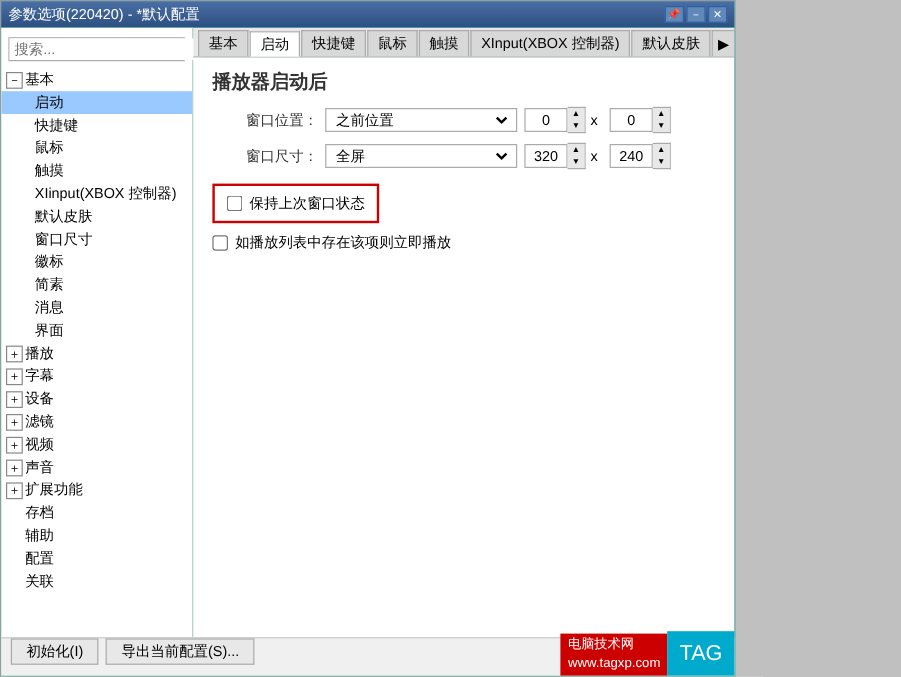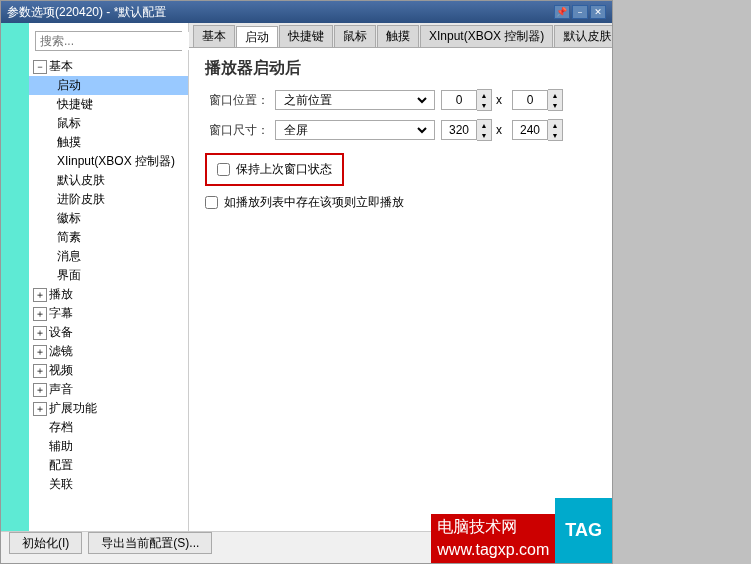--- a/index.html
+++ b/index.html
@@ -51,21 +51,20 @@
       overflow: hidden;
     }
     
     .sidebar {
       width: 160px;
       background: white;
       border-right: 1px solid #ccc;
       display: flex;
       flex-direction: column;
       padding: 4px 0;
-      margin-left: 28px;
     }
     .search-box {
       margin: 4px 6px;
       display: flex;
       align-items: center;
       border: 1px solid #aaa;
       background: white;
       height: 20px;
     }
     .search-box input {
@@ -182,20 +181,21 @@
       display: flex;
       align-items: center;
       margin-bottom: 8px;
     }
     .form-label {
       width: 70px;
       text-align: right;
       padding-right: 6px;
       color: #333;
       font-size: 12px;
+      margin-left: 24px;
     }
     .form-control-wrap {
       display: flex;
       align-items: center;
     }
     .combo-box {
       width: 160px;
       height: 20px;
       border: 1px solid #aaa;
       background: white;
@@ -292,30 +292,30 @@
     .watermark {
       position: absolute;
       right: 0;
       bottom: 0;
       display: flex;
       align-items: flex-end;
     }
     .watermark-text {
       background: #cc0000;
       color: white;
-      font-size: 16px;
+      font-size: 11px;
       padding: 2px 6px;
       line-height: 1.4;
     }
     .watermark-tag {
       background: #00aacc;
       color: white;
       font-size: 18px;
-      font-weight: bold;
-      padding: 20px 10px;
+      font-weight: normal;
+      padding: 6px 10px;
       line-height: 1.4;
     }
   </style>
 </head>
 <body>
 
 <div class="window">
 
   <div class="title-bar">
     <span>参数选项(220420) - *默认配置</span>
@@ -338,21 +338,21 @@
         <div class="tree-item tree-root">
           <span class="tree-expander">－</span>
           <span>基本</span>
         </div>
         <div class="tree-child selected">启动</div>
         <div class="tree-child">快捷键</div>
         <div class="tree-child">鼠标</div>
         <div class="tree-child">触摸</div>
         <div class="tree-child">XIinput(XBOX 控制器)</div>
         <div class="tree-child">默认皮肤</div>
-        <div class="tree-child">进阶皮肤</div>
+        <div class="tree-child">窗口尺寸</div>
         <div class="tree-child">徽标</div>
         <div class="tree-child">简素</div>
         <div class="tree-child">消息</div>
         <div class="tree-child">界面</div>
 
         <div class="tree-item tree-root">
           <span class="tree-expander">＋</span>
           <span>播放</span>
         </div>
         <div class="tree-item tree-root">

